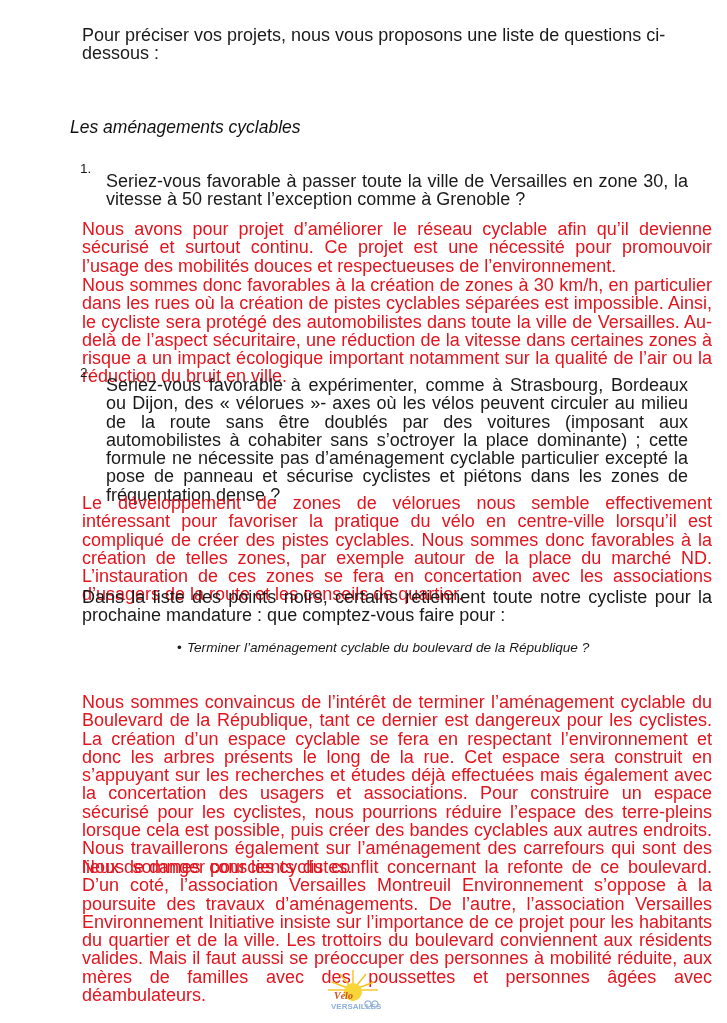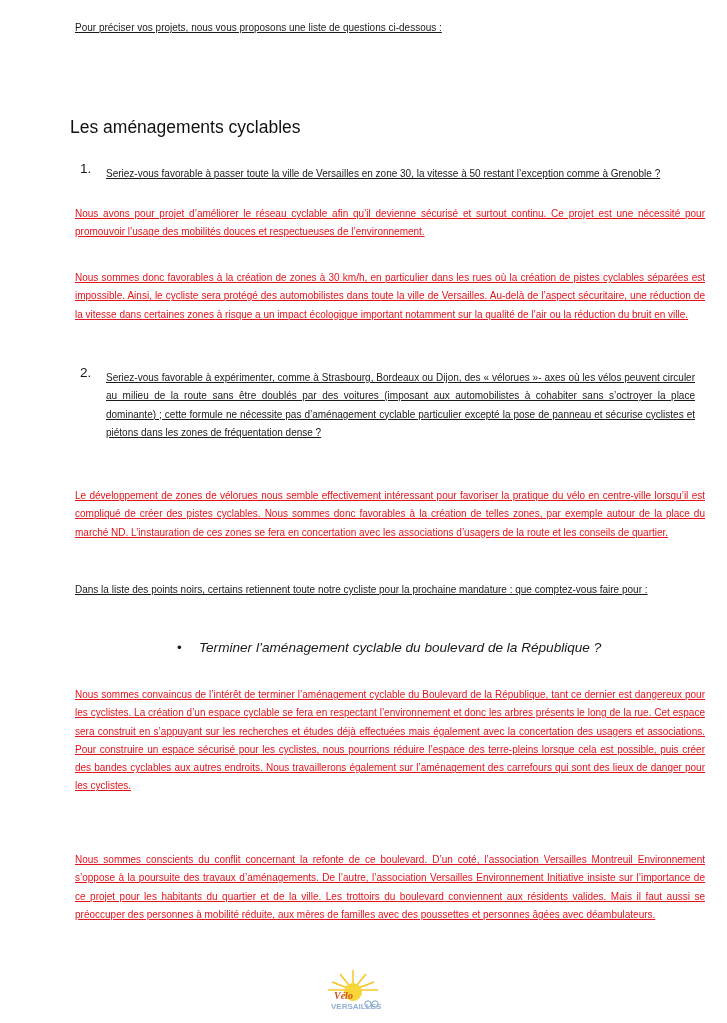--- a/index.html
+++ b/index.html
@@ -1,46 +1,46 @@
 <!DOCTYPE html>
 <html><head>
   <meta charset="utf-8">
   <style>
     html, body { margin: 0; padding: 0; background: #ffffff; }
     body { width: 727px; height: 1023px; position: relative; overflow: hidden;
            font-family: "Liberation Sans", sans-serif; color: #1a1a1a; }
     .page { position: absolute; left: 70px; top: 0; width: 630px; }
-    p { margin: 5px; font-size: 10px; line-height: 18.3px; text-align: justify; text-decoration: underline; }
+    p { margin: 12px; font-size: 18px; line-height: 18.3px; text-align: justify; }
     .red { color: #e2141e; }
     .intro { position: absolute; top: 14px; left: 0; width: 630px; text-align: left; }
-    h2 { position: absolute; top: 117px; left: 0; margin: 0; font-size: 17.5px; font-weight: normal; color: #111; }
+    h2 { position: absolute; top: 117px; left: 0; margin: 0; font-size: 17.5px; font-weight: normal; color: #111; font-style: italic; }
     .q { position: absolute; left: 0; width: 630px; }
     .q .num { position: absolute; left: 10px; top: 0; font-size: 13.6px; line-height: 18.3px; }
     .q p { margin-left: 36px; }
     .blk { position: absolute; left: 0; width: 630px; }
     .bullet { position: absolute; left: 107px; top: 639px; width: 520px; font-style: italic; font-size: 13.6px; line-height: 18.3px; }
     .bullet .dot { position: absolute; left: 0; top: 0; font-style: normal; }
-    .bullet span.txt { margin-left: 22px; }
+    .bullet span.txt { margin-left: 10px; }
     .logo { position: absolute; left: 324px; top: 968px; width: 58px; height: 45px; }
   </style>
 </head>
 <body>
 
 <div class="page">
 
   <p class="intro">Pour préciser vos projets, nous vous proposons une liste de questions ci-dessous :</p>
 
   <h2>Les aménagements cyclables</h2>
 
   <div class="q" style="top:160px;">
     <span class="num">1.</span>
     <p>Seriez-vous favorable à passer toute la ville de Versailles en zone 30, la vitesse à 50 restant l’exception comme à Grenoble ?</p>
   </div>
 
-  <p class="blk red" style="top:200px;">Nous avons pour projet d’améliorer le réseau cyclable afin qu’il devienne sécurisé et surtout continu. Ce projet est une nécessité pour promouvoir l’usage des mobilités douces et respectueuses de l’environnement.</p>
+  <p class="blk red" style="top:208px;">Nous avons pour projet d’améliorer le réseau cyclable afin qu’il devienne sécurisé et surtout continu. Ce projet est une nécessité pour promouvoir l’usage des mobilités douces et respectueuses de l’environnement.</p>
 
   <p class="blk red" style="top:264px;">Nous sommes donc favorables à la création de zones à 30 km/h, en particulier dans les rues où la création de pistes cyclables séparées est impossible. Ainsi, le cycliste sera protégé des automobilistes dans toute la ville de Versailles. Au-delà de l’aspect sécuritaire, une réduction de la vitesse dans certaines zones à risque a un impact écologique important notamment sur la qualité de l’air ou la réduction du bruit en ville.</p>
 
   <div class="q" style="top:364px;">
     <span class="num">2.</span>
     <p>Seriez-vous favorable à expérimenter, comme à Strasbourg, Bordeaux ou Dijon, des « vélorues »- axes où les vélos peuvent circuler au milieu de la route sans être doublés par des voitures (imposant aux automobilistes à cohabiter sans s’octroyer la place dominante) ; cette formule ne nécessite pas d’aménagement cyclable particulier excepté la pose de panneau et sécurise cyclistes et piétons dans les zones de fréquentation dense ?</p>
   </div>
 
   <p class="blk red" style="top:482px;">Le développement de zones de vélorues nous semble effectivement intéressant pour favoriser la pratique du vélo en centre-ville lorsqu’il est compliqué de créer des pistes cyclables. Nous sommes donc favorables à la création de telles zones, par exemple autour de la place du marché ND. L’instauration de ces zones se fera en concertation avec les associations d’usagers de la route et les conseils de quartier.</p>
 

